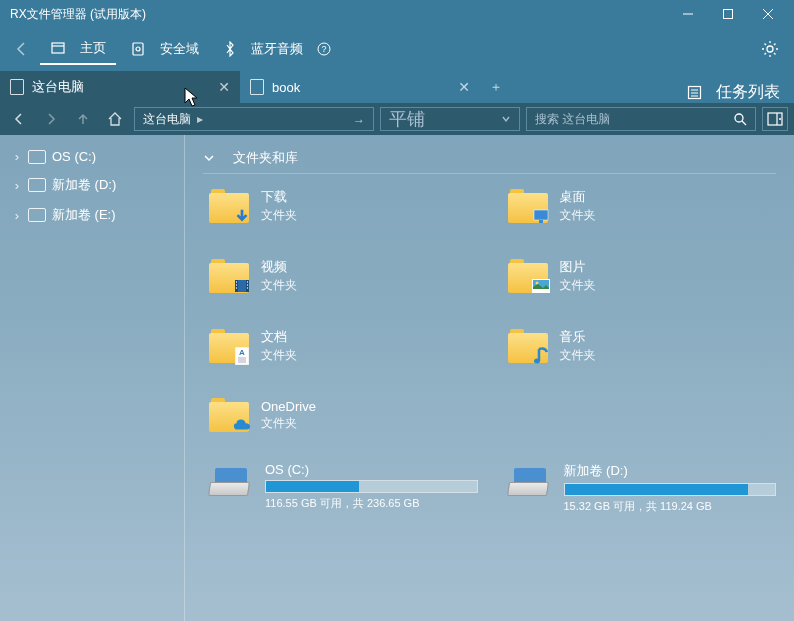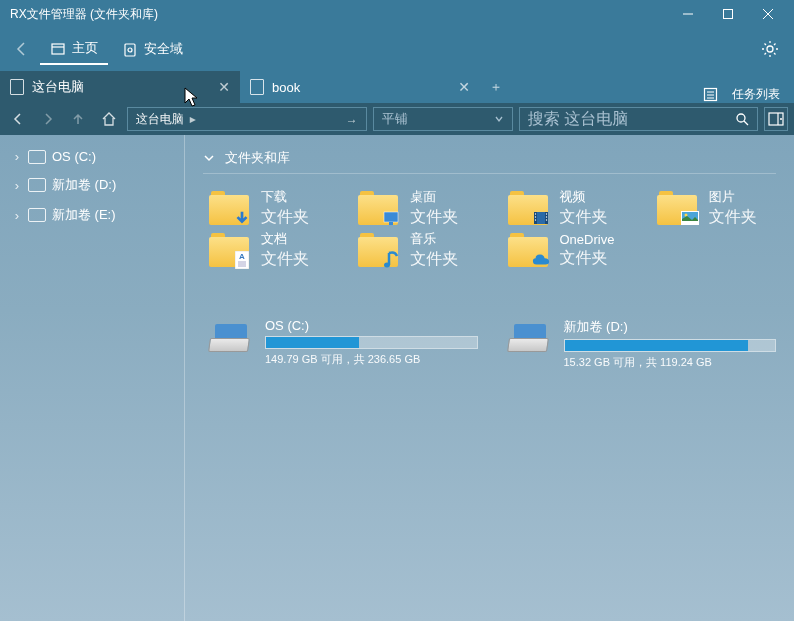--- a/index.html
+++ b/index.html
@@ -3,76 +3,76 @@
 <meta charset="utf-8">
 <style>
 *{margin:0;padding:0;box-sizing:border-box;font-family:"Microsoft YaHei","Segoe UI",sans-serif;-webkit-font-smoothing:antialiased}
 body{width:794px;height:621px;overflow:hidden;background:linear-gradient(180deg,#78a0b8 0%,#8aacc0 50%,#a5bfd0 100%);color:#fff;font-size:13px;position:relative}
 .titlebar{height:28px;display:flex;align-items:center;padding:0 6px;background:#3a7a9a}
 .title{font-size:12px;flex:1;padding-left:4px}
 .winbtns{display:flex;gap:0}
 .winbtn{width:40px;height:28px;display:flex;align-items:center;justify-content:center;cursor:pointer}
 .toolbar{height:42px;background:#3a7a9a;display:flex;align-items:center;padding:0 8px;gap:4px}
 .backbtn{width:28px;height:28px;display:flex;align-items:center;justify-content:center;cursor:pointer;opacity:0.6}
-.tbitem{display:flex;align-items:flex-end;gap:6px;padding:6px 10px;cursor:pointer;font-size:13px}
+.tbitem{display:flex;align-items:center;gap:14px;padding:6px 10px;cursor:pointer;font-size:13px}
 .tbitem.active{border-bottom:2px solid #fff}
 .spacer{flex:1}
 .gear{width:32px;height:32px;display:flex;align-items:center;justify-content:center;cursor:pointer}
 .tabbar{height:33px;background:#3a7a9a;display:flex;align-items:flex-end;padding-left:0}
 .tab{height:32px;display:flex;align-items:center;padding:0 10px;gap:8px;font-size:13px;cursor:pointer;min-width:120px}
 .tab.active{background:#2e5a6e}
 .tab .close{margin-left:auto;opacity:0.7;cursor:pointer;font-size:14px}
 .addtab{width:32px;height:32px;display:flex;align-items:center;justify-content:center;cursor:pointer;opacity:0.7}
-.tasklist{margin-left:auto;display:flex;align-items:center;gap:14px;padding:0 14px;cursor:pointer;font-size:12px}
+.tasklist{margin-left:auto;display:flex;align-items:center;gap:14px;padding:0 14px;cursor:pointer;font-size:16px}
 .navbar{height:32px;background:#2e5a6e;display:flex;align-items:center;padding:0 6px;gap:6px}
 .navbtn{width:26px;height:26px;display:flex;align-items:center;justify-content:center;cursor:pointer;opacity:0.8}
 .addrbox{flex:0 0 240px;height:24px;border:1px solid #5a8aa0;display:flex;align-items:center;padding:0 8px;font-size:12px;background:#2e5a6e}
 .addrbox span{opacity:0.95}
 .addrbox .go{margin-left:auto;opacity:0.7}
-.viewbox{flex:0 0 140px;height:24px;border:1px solid #5a8aa0;display:flex;align-items:center;padding:0 8px;font-size:13px;color:#a8c0d0}
+.viewbox{flex:0 0 140px;height:24px;border:1px solid #5a8aa0;display:flex;align-items:center;padding:0 8px;font-size:18px;color:#a8c0d0}
 .viewbox .chev{margin-left:auto}
 .searchbox{flex:1;height:24px;border:1px solid #5a8aa0;display:flex;align-items:center;padding:0 8px;font-size:12px}
-.searchbox input{flex:1;background:transparent;border:none;color:#fde047;font-size:16px;outline:none}
+.searchbox input{flex:1;background:transparent;border:none;color:#fde047;font-size:12px;outline:none}
 .searchbox input::placeholder{color:#a8c0d0}
 .panelbtn{width:26px;height:24px;border:1px solid #5a8aa0;display:flex;align-items:center;justify-content:center;cursor:pointer}
 .content{display:flex;height:calc(100% - 135px)}
 .sidebar{width:185px;padding:8px 4px;border-right:1px solid rgba(255,255,255,0.3)}
 .treeitem{display:flex;align-items:center;gap:6px;padding:6px 8px;cursor:pointer;font-size:13px}
 .chev-r{display:inline-block;width:10px;text-align:center;opacity:0.8}
 .diskicon{width:18px;height:14px;border:1px solid rgba(255,255,255,0.85);border-radius:2px;display:inline-block}
 .main{flex:1;padding:14px 18px;overflow:auto}
-.section-hdr{display:flex;align-items:center;gap:10px;font-size:13px;margin-bottom:14px;cursor:pointer;border-bottom:1px solid rgba(255,255,255,0.25);padding-bottom:6px}
-.grid{display:grid;grid-template-columns:repeat(4,1fr);gap:2px 30px;margin-left:6px;margin-bottom:48px}
+.section-hdr{display:flex;align-items:center;gap:18px;font-size:13px;margin-bottom:14px;cursor:pointer;border-bottom:1px solid rgba(255,255,255,0.25);padding-bottom:6px}
+.grid{display:grid;grid-template-columns:repeat(2,1fr);gap:34px 30px;margin-left:6px;margin-bottom:30px}
 .folder{display:flex;align-items:center;gap:12px;cursor:pointer}
 .ficon{width:40px;height:34px;position:relative;flex-shrink:0}
 .ftab{position:absolute;top:0;left:2px;width:14px;height:6px;background:#f5c242;border-radius:2px 2px 0 0}
 .fbody{position:absolute;top:4px;left:0;right:0;bottom:0;background:linear-gradient(180deg,#fce088 0%,#f5c242 100%);border-radius:2px}
 .fover{position:absolute;bottom:-2px;right:-2px;width:18px;height:18px;display:flex;align-items:center;justify-content:center}
 .ftxt{display:flex;flex-direction:column;gap:1px}
 .fname{font-size:13px}
-.ftype{font-size:16px;opacity:0.9}
+.ftype{font-size:12px;opacity:0.9}
 .drives{display:grid;grid-template-columns:repeat(2,1fr);gap:18px 30px;margin-left:6px}
 .drive{display:flex;gap:12px;cursor:pointer}
 .dicon{width:44px;height:34px;position:relative;flex-shrink:0}
 .dbox{position:absolute;bottom:0;left:0;width:40px;height:14px;background:linear-gradient(180deg,#eaeaea,#c8c8c8);border-radius:2px;transform:skewX(-8deg);border:1px solid #999}
 .dtop{position:absolute;top:6px;left:6px;width:32px;height:20px;background:#4a90d0;border-radius:2px}
 .dinfo{flex:1;display:flex;flex-direction:column;gap:3px}
 .dname{font-size:13px}
 .dbar{height:13px;background:rgba(255,255,255,0.3);border:1px solid rgba(255,255,255,0.4);position:relative}
 .dfill{height:100%;background:#2196d6}
 .dstat{font-size:11px;opacity:0.95}
 .cursor{position:absolute;top:86px;left:183px;pointer-events:none;z-index:99}
 .pageicon{width:14px;height:16px;border:1px solid rgba(255,255,255,0.8);border-radius:1px;display:inline-block;flex-shrink:0}
 svg{display:block}
 </style>
 </head>
 <body>
 
 <div class="titlebar">
-  <span class="title">RX文件管理器 (文件夹和库)</span>
+  <span class="title">RX文件管理器 (试用版本)</span>
   <div class="winbtns">
     <div class="winbtn">
         <svg width="12" height="12" viewBox="0 0 12 12">
           <line x1="1" y1="6" x2="11" y2="6" stroke="#fff" stroke-width="1"></line>
         </svg>
       </div>
     <div class="winbtn">
         <svg width="12" height="12" viewBox="0 0 12 12">
           <rect x="1.5" y="1.5" width="9" height="9" fill="none" stroke="#fff" stroke-width="1"></rect>
         </svg>
@@ -102,20 +102,34 @@
     <span>主页</span>
   </div>
   <div class="tbitem">
     <span>
         <svg width="16" height="16" viewBox="0 0 16 16">
           <rect x="3" y="2" width="10" height="12" rx="1" fill="none" stroke="#fff" stroke-width="1.2"></rect>
           <circle cx="8" cy="8" r="2" fill="none" stroke="#fff" stroke-width="1.2"></circle>
         </svg>
       </span>
     <span>安全域</span>
+  </div>
+  <div class="tbitem">
+    <span>
+        <svg width="14" height="16" viewBox="0 0 14 16">
+          <path d="M4 4 L10 12 L7 15 L7 1 L10 4 L4 12" fill="none" stroke="#fff" stroke-width="1.2"></path>
+        </svg>
+      </span>
+    <span>蓝牙音频</span>
+    <span>
+        <svg width="14" height="14" viewBox="0 0 14 14">
+          <circle cx="7" cy="7" r="6" fill="none" stroke="#fff" stroke-width="1"></circle>
+          <text x="7" y="10" font-size="9" fill="#fff" text-anchor="middle">?</text>
+        </svg>
+      </span>
   </div>
   <div class="spacer"></div>
   <div class="gear">
       <svg width="18" height="18" viewBox="0 0 18 18">
         <circle cx="9" cy="9" r="3" fill="none" stroke="#fff" stroke-width="1.3"></circle>
         <path d="M9 1 L9 3 M9 15 L9 17 M1 9 L3 9 M15 9 L17 9 M3.5 3.5 L5 5 M13 13 L14.5 14.5 M14.5 3.5 L13 5 M5 13 L3.5 14.5" stroke="#fff" stroke-width="1.3"></path>
       </svg>
     </div>
 </div>
 
@@ -353,21 +367,21 @@
         <div class="drive">
           <div class="dicon">
             <div class="dtop"></div>
             <div class="dbox"></div>
           </div>
           <div class="dinfo">
             <span class="dname">OS (C:)</span>
             <div class="dbar">
               <div class="dfill" style="width:44%"></div>
             </div>
-            <span class="dstat">149.79 GB 可用，共 236.65 GB</span>
+            <span class="dstat">116.55 GB 可用，共 236.65 GB</span>
           </div>
         </div>
         <div class="drive">
           <div class="dicon">
             <div class="dtop"></div>
             <div class="dbox"></div>
           </div>
           <div class="dinfo">
             <span class="dname">新加卷 (D:)</span>
             <div class="dbar">

